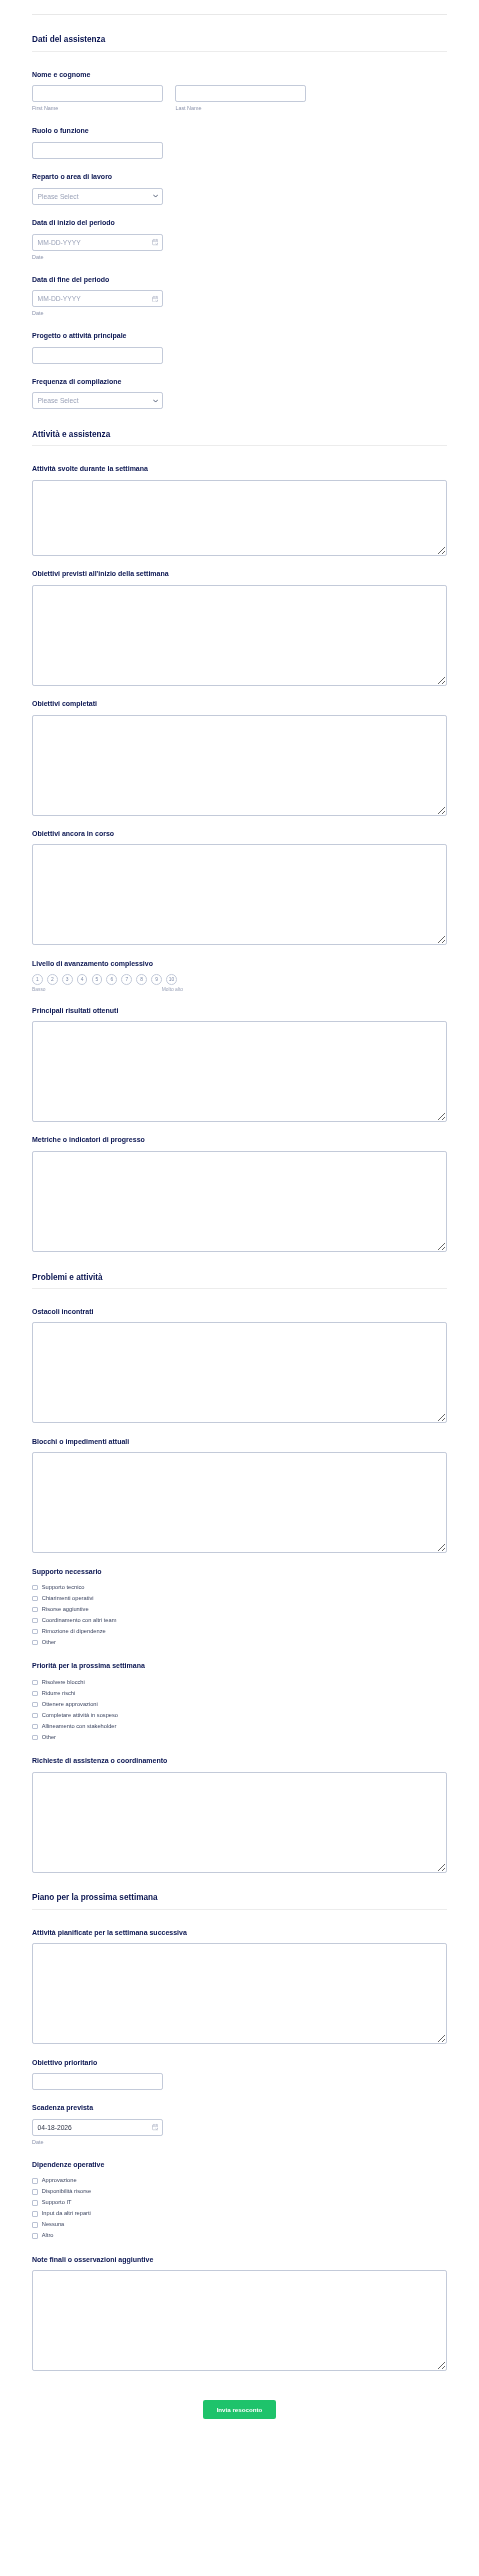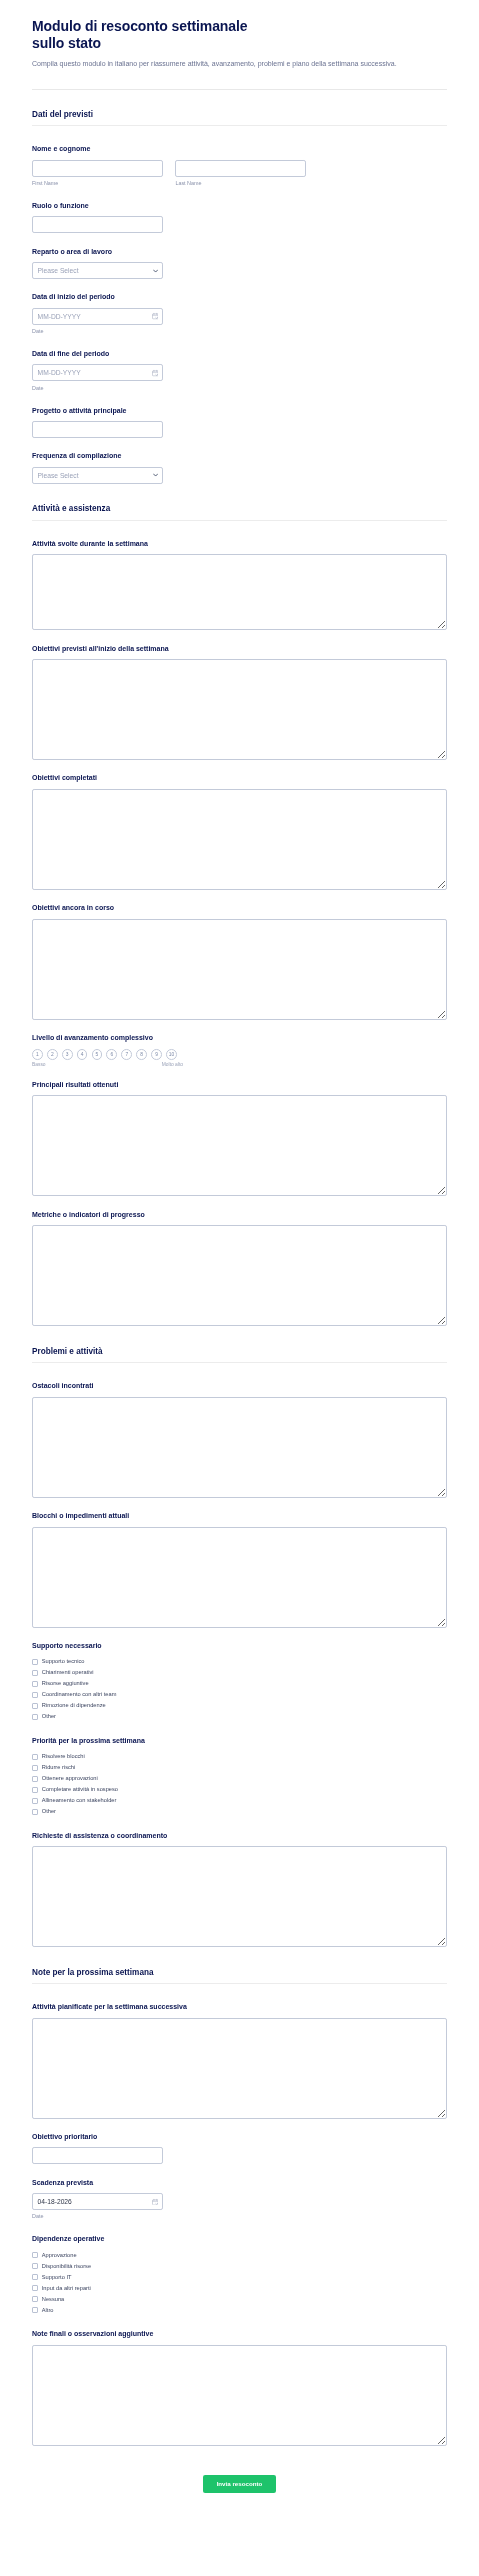--- a/index.html
+++ b/index.html
@@ -249,30 +249,26 @@
     min-width: 64px;
   }
 </style>
 </head>
 <body>
 
 <div class="page">
   <div class="form-wrap">
 
     <div class="inner">
-      <div class="form-header">
-        <h1 class="form-title">Modulo di resoconto settimanale sullo stato</h1>
-        <p class="form-subtitle">Compila questo modulo in italiano per riassumere attività, avanzamento, problemi e piano della settimana successiva.</p>
-      </div>
       <div class="header-rule"></div>
     </div>
 
     <div class="inner">
       <div class="section">
-        <div class="section-title">Dati del previsti</div>
+        <div class="section-title">Dati del assistenza</div>
         <div class="section-rule"></div>
       </div>
 
       <div class="field">
         <span class="field-label">Nome e cognome</span>
         <div class="row2">
           <div class="col">
             <input class="ctrl" type="text" value="" style="">
             <div class="sub-label">First Name</div>
           </div>
@@ -486,21 +482,21 @@
       </div>
 
       <div class="field">
         <span class="field-label">Richieste di assistenza o coordinamento</span>
         <textarea class="ta ta-lg" style=""></textarea>
       </div>
     </div>
 
     <div class="inner">
       <div class="section">
-        <div class="section-title">Note per la prossima settimana</div>
+        <div class="section-title">Piano per la prossima settimana</div>
         <div class="section-rule"></div>
       </div>
 
       <div class="field">
         <span class="field-label">Attività pianificate per la settimana successiva</span>
         <textarea class="ta ta-lg" style=""></textarea>
       </div>
 
       <div class="field">
         <span class="field-label">Obiettivo prioritario</span>

